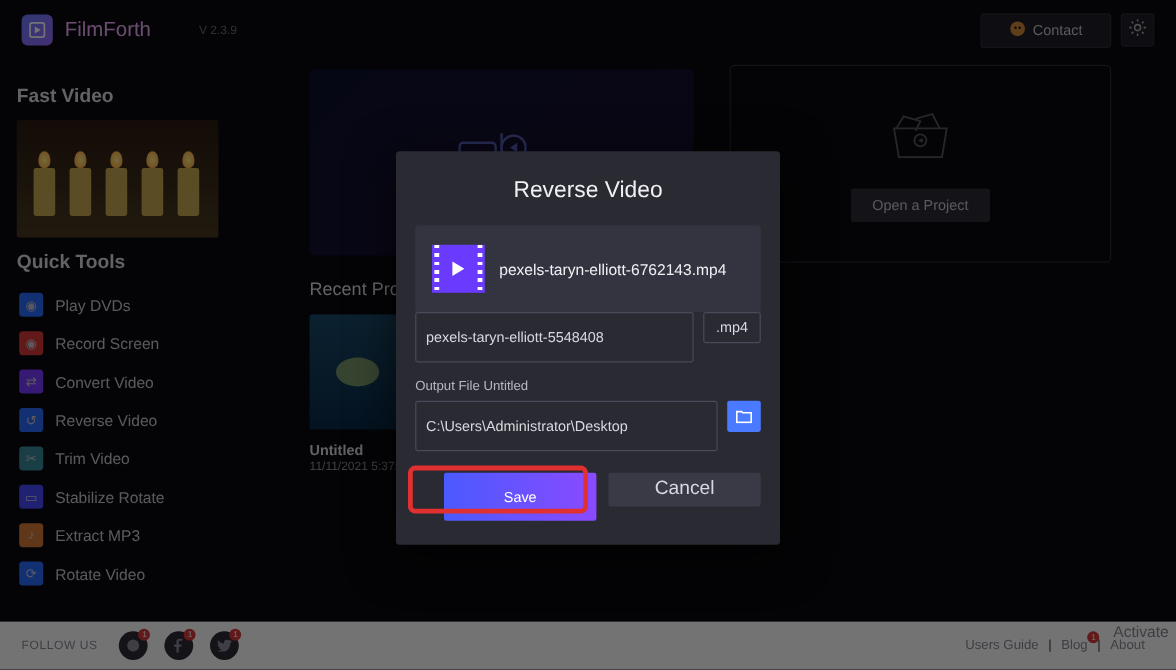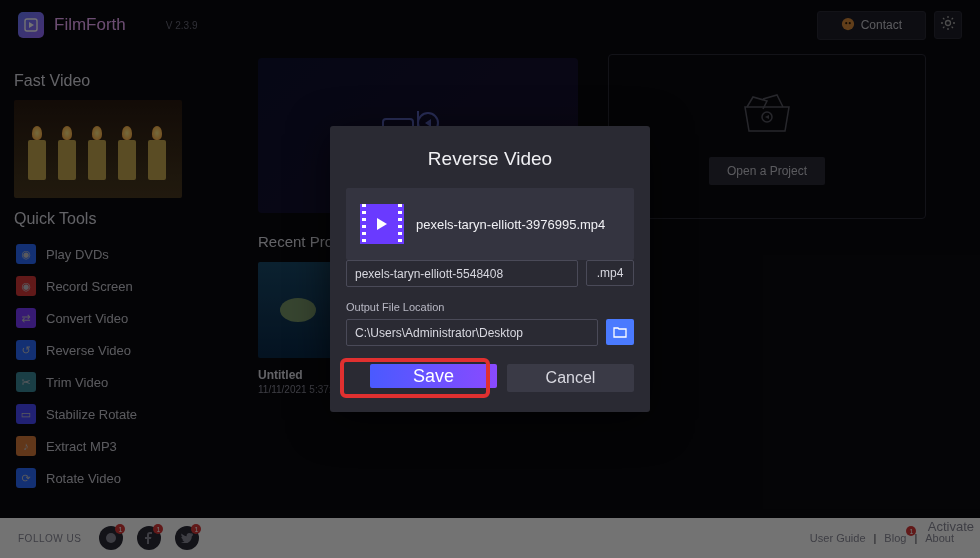--- a/index.html
+++ b/index.html
@@ -38,21 +38,21 @@
   border-radius: 3px; margin-right: 8px;
 }
 .gear-btn {
   width: 28px; height: 28px;
   background: #1e1e28; border: 1px solid #2a2a36;
   display:flex;align-items:center;justify-content:center;
   border-radius: 3px;
 }
 .main { display: flex; }
 .sidebar { width: 238px; padding: 10px 14px 0 14px; }
-.section-title { font-size: 16px; font-weight: 400; color: #dcdce4; margin: 12px 0 10px 0; }
+.section-title { font-size: 16px; font-weight: 700; color: #dcdce4; margin: 12px 0 10px 0; }
 .fast-thumb {
   width: 168px; height: 98px;
   background: linear-gradient(180deg,#2a1a10,#4a3a20);
   border-radius: 2px; position: relative; overflow:hidden;
 }
 .candle { position:absolute; bottom:18px; width:18px; height:40px; background:#c8a850; border-radius:2px;}
 .flame { position:absolute; top:-14px; left:4px; width:10px; height:14px; background:radial-gradient(#ffec88,#ff9a30); border-radius:50% 50% 40% 40%;}
 .tool-list { margin-top: 8px; }
 .tool-item {
   display: flex; align-items: center; gap: 10px;
@@ -142,37 +142,37 @@
   background: repeating-linear-gradient(#fff 0 3px, transparent 3px 7px);
 }
 .file-icon::after { left:auto; right:2px; }
 .play-tri { width:0;height:0;border-left:10px solid #fff;border-top:6px solid transparent;border-bottom:6px solid transparent;}
 .file-name { font-size:13px; color:#f0f0f4; }
 .field-label { font-size:11px; color:#b8b8c4; margin:14px 0 6px 0; }
 .row { display:flex; gap:8px; }
 .text-input {
   flex:1; background:#2a2a33; border:1px solid #4a4a58;
   color:#d8d8e0; font-size:12px; padding:6px 8px; border-radius:2px;
-  height:27px;
+  height:42px;
 }
 .ext-box {
   width:48px; background:#2a2a33; border:1px solid #4a4a58;
   color:#d8d8e0; font-size:12px; display:flex;align-items:center;justify-content:center;
   border-radius:2px; height:26px;
 }
 .browse-btn {
   width:28px; height:26px;
   background:#4a7aff; border:none; border-radius:2px;
   display:flex;align-items:center;justify-content:center;
 }
 .btn-row { display:flex; gap:10px; margin-top:18px; }
 .save-btn {
-  flex:1; height:24px;
+  flex:1; height:40px;
   background: linear-gradient(90deg,#4a5aff,#8a4aff);
-  border:none; color:#fff; font-size:18px; border-radius:2px;margin-left:24px;
+  border:none; color:#fff; font-size:12px; border-radius:2px;margin-left:24px;
 }
 .save-highlight {
   position:absolute;
   border: 4px solid #e03030;
   border-radius: 6px;
   pointer-events:none;
 }
 .cancel-btn {
   flex:1; height:28px;
   background:#3a3a46; border:none; color:#d8d8e0; font-size:16px; border-radius:2px;
@@ -315,47 +315,47 @@
       </svg>
     <div class="badge">1</div>
   </div>
   <div class="social">
     <svg width="12" height="10" viewBox="0 0 12 10">
         <path d="M12 1c-.5.2-1 .4-1.5.4.5-.3 1-.8 1.2-1.4-.5.3-1 .5-1.6.6C9.6.2 9 0 8.2 0 6.8 0 5.6 1.2 5.6 2.6c0 .2 0 .4.1.6C3.6 3 1.8 2 .6.5.4.9.3 1.3.3 1.8c0 .9.5 1.7 1.2 2.2-.4 0-.8-.1-1.2-.3v.1c0 1.3.9 2.3 2.1 2.6-.2.1-.5.1-.7.1-.2 0-.3 0-.5-.1.3 1 1.3 1.8 2.4 1.8C2.7 9 1.5 9.4.2 9.4H0C1.1 10.1 2.4 10.5 3.8 10.5c4.5 0 7-3.7 7-7v-.3c.5-.4.9-.8 1.2-1.3z" fill="#8a8a98"></path>
       </svg>
     <div class="badge">1</div>
   </div>
   <div class="footer-spacer"></div>
-  <span class="footer-link">User Guide</span>
+  <span class="footer-link">Users Guide</span>
   <span class="divider">|</span>
   <span class="footer-link">
     <span>Blog</span>
     <span class="badge">1</span>
   </span>
   <span class="divider">|</span>
   <span class="footer-link">About</span>
 </div>
 
 <div class="dim-overlay"></div>
 
 <div class="modal">
   <div class="modal-title">Reverse Video</div>
   <div class="file-card">
     <div class="file-icon">
         <div class="play-tri"></div>
       </div>
-    <div class="file-name">pexels-taryn-elliott-3976995.mp4</div>
+    <div class="file-name">pexels-taryn-elliott-6762143.mp4</div>
   </div>
 
   <div class="row">
     <input class="text-input" value="pexels-taryn-elliott-5548408" style="">
     <div class="ext-box">.mp4</div>
   </div>
 
-  <div class="field-label">Output File Location</div>
+  <div class="field-label">Output File Untitled</div>
   <div class="row">
     <input class="text-input" value="C:\Users\Administrator\Desktop" style="">
     <button class="browse-btn">
       <svg width="14" height="12" viewBox="0 0 14 12">
           <path d="M1 2h4l1 1h7v8H1z" fill="none" stroke="#fff" stroke-width="1.3"></path>
         </svg>
     </button>
   </div>
 
   <div class="btn-row" style="position:relative;">

